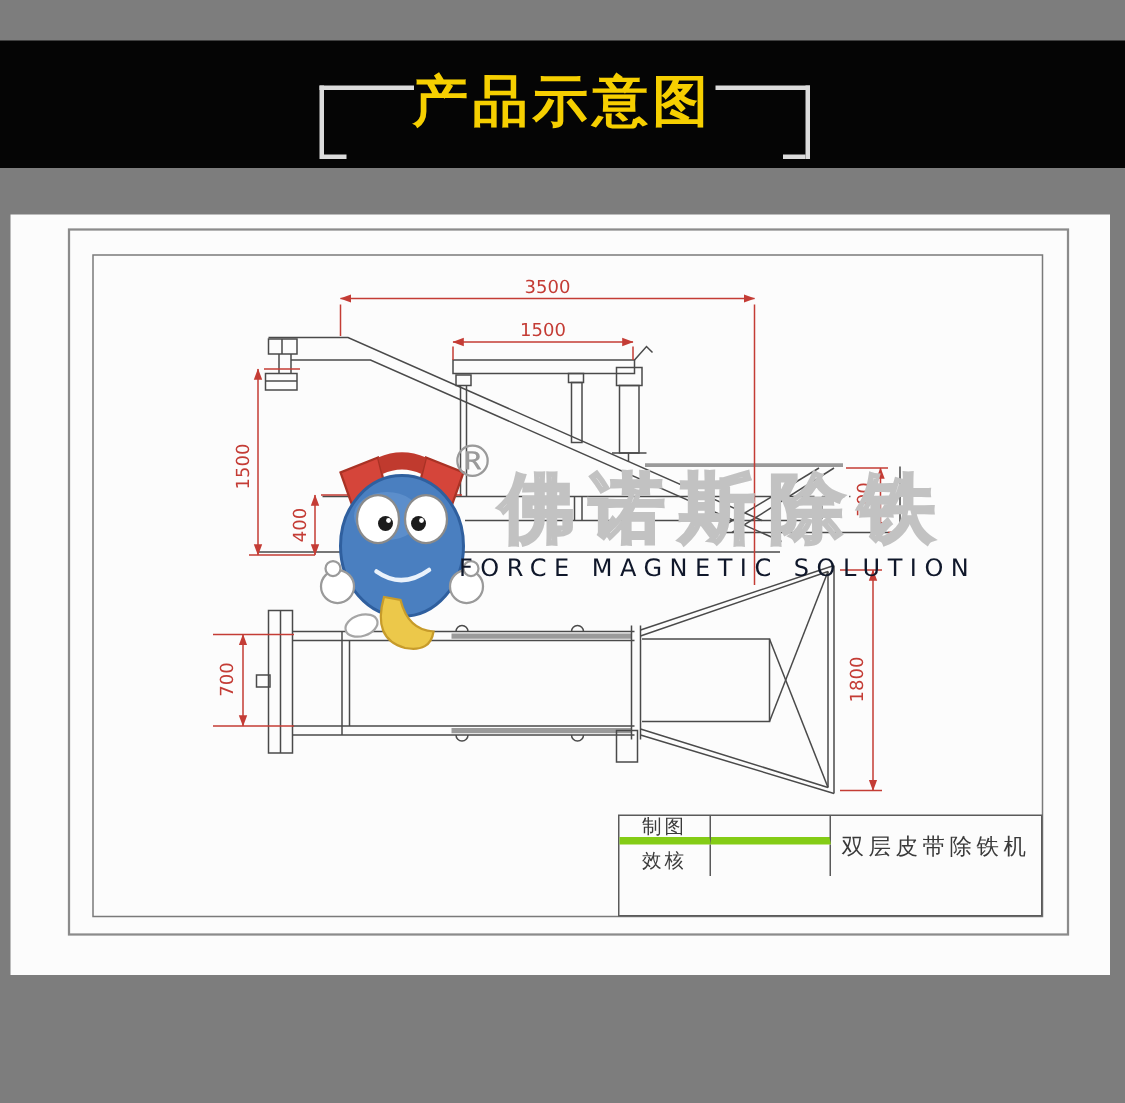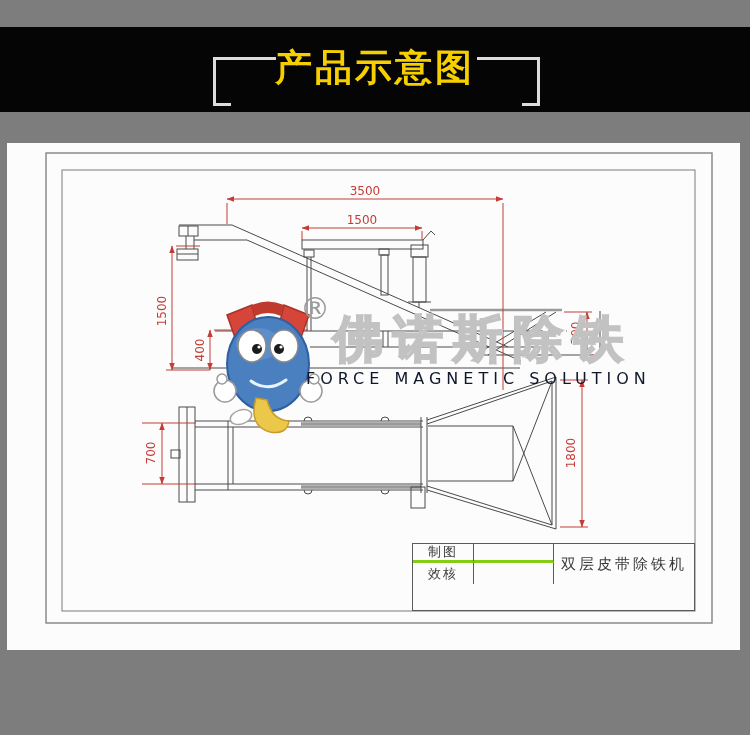--- a/index.html
+++ b/index.html
@@ -26,21 +26,21 @@
          -webkit-text-stroke:2px #c2c2c2;line-height:1;}
   .wm-en{position:absolute;left:306px;top:371px;font-size:16px;letter-spacing:5px;color:#0f172a;
          white-space:nowrap;line-height:1;}
   
   .tblock{position:absolute;left:412px;top:543px;width:283px;height:68px;
           display:grid;grid-template-columns:61px 80px 1fr;grid-template-rows:19px 21px 27px;
           border:1px solid #5a5a5a;box-sizing:border-box;background:transparent;color:#3a3a3a;}
   .tblock .c{display:flex;align-items:center;justify-content:center;box-sizing:border-box;overflow:hidden;}
   .lab{font-size:13px;letter-spacing:2px;border-right:1px solid #5a5a5a;}
   .val{border-right:1px solid #5a5a5a;}
-  .bb{border-bottom:3px solid #84cc16;}
+  .bb{border-bottom:5px solid #84cc16;}
   .prod{grid-column:3;grid-row:1/3;font-size:15px;letter-spacing:3px;}
   .comp{grid-column:1/4;grid-row:3;font-size:15px;letter-spacing:1.5px;border-top:1px solid #5a5a5a;}
 </style>
 </head>
 <body>
 
 <div class="stage">
 
   <div class="header">
     <div class="bracket left"></div>

